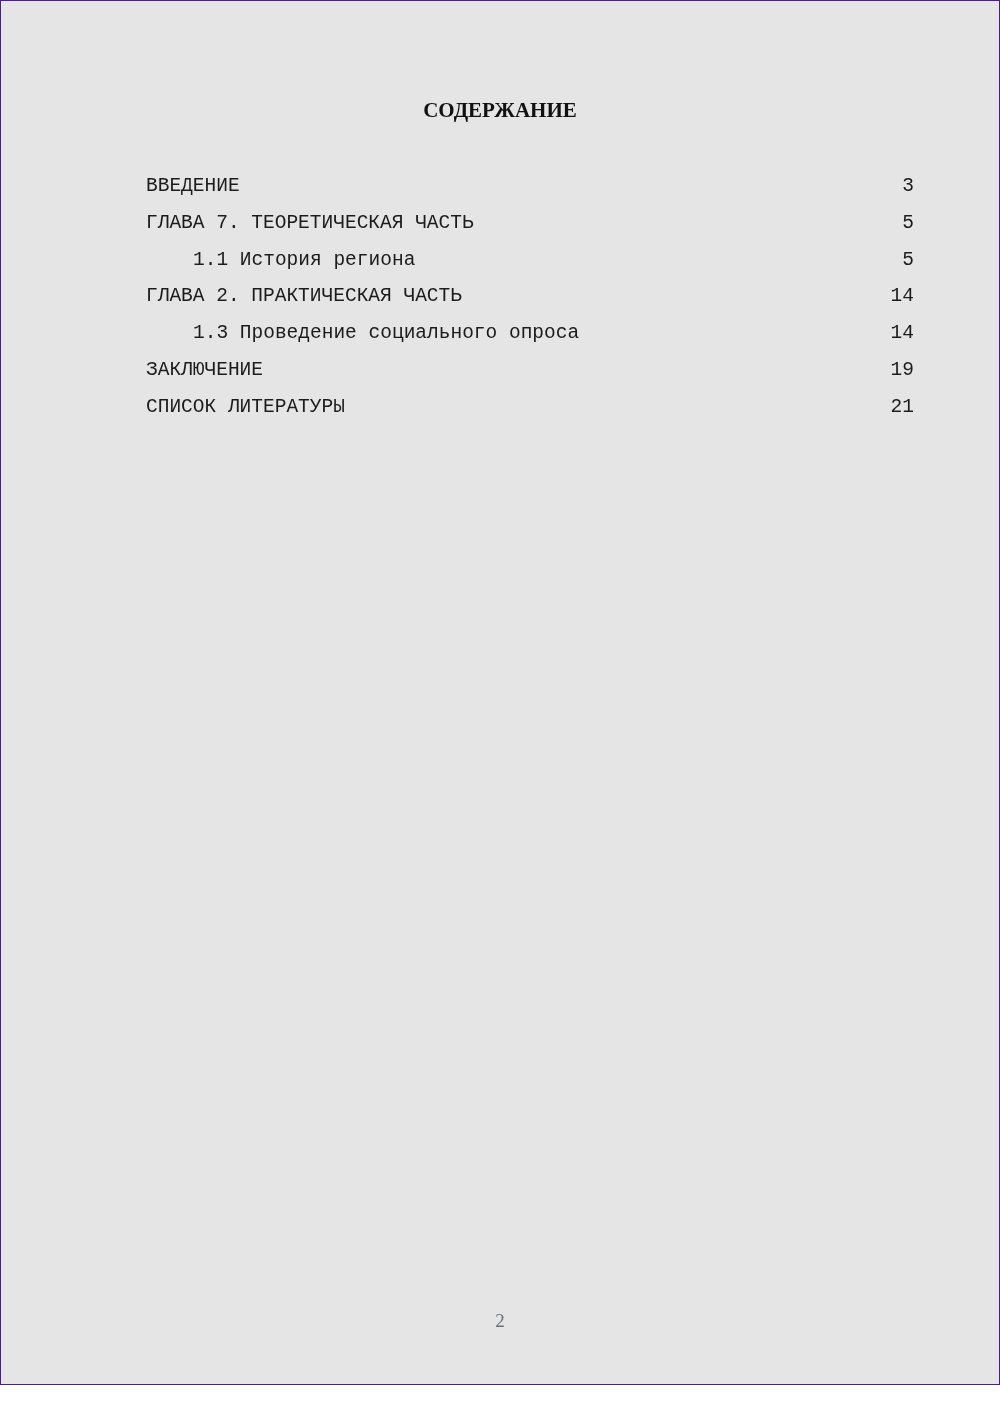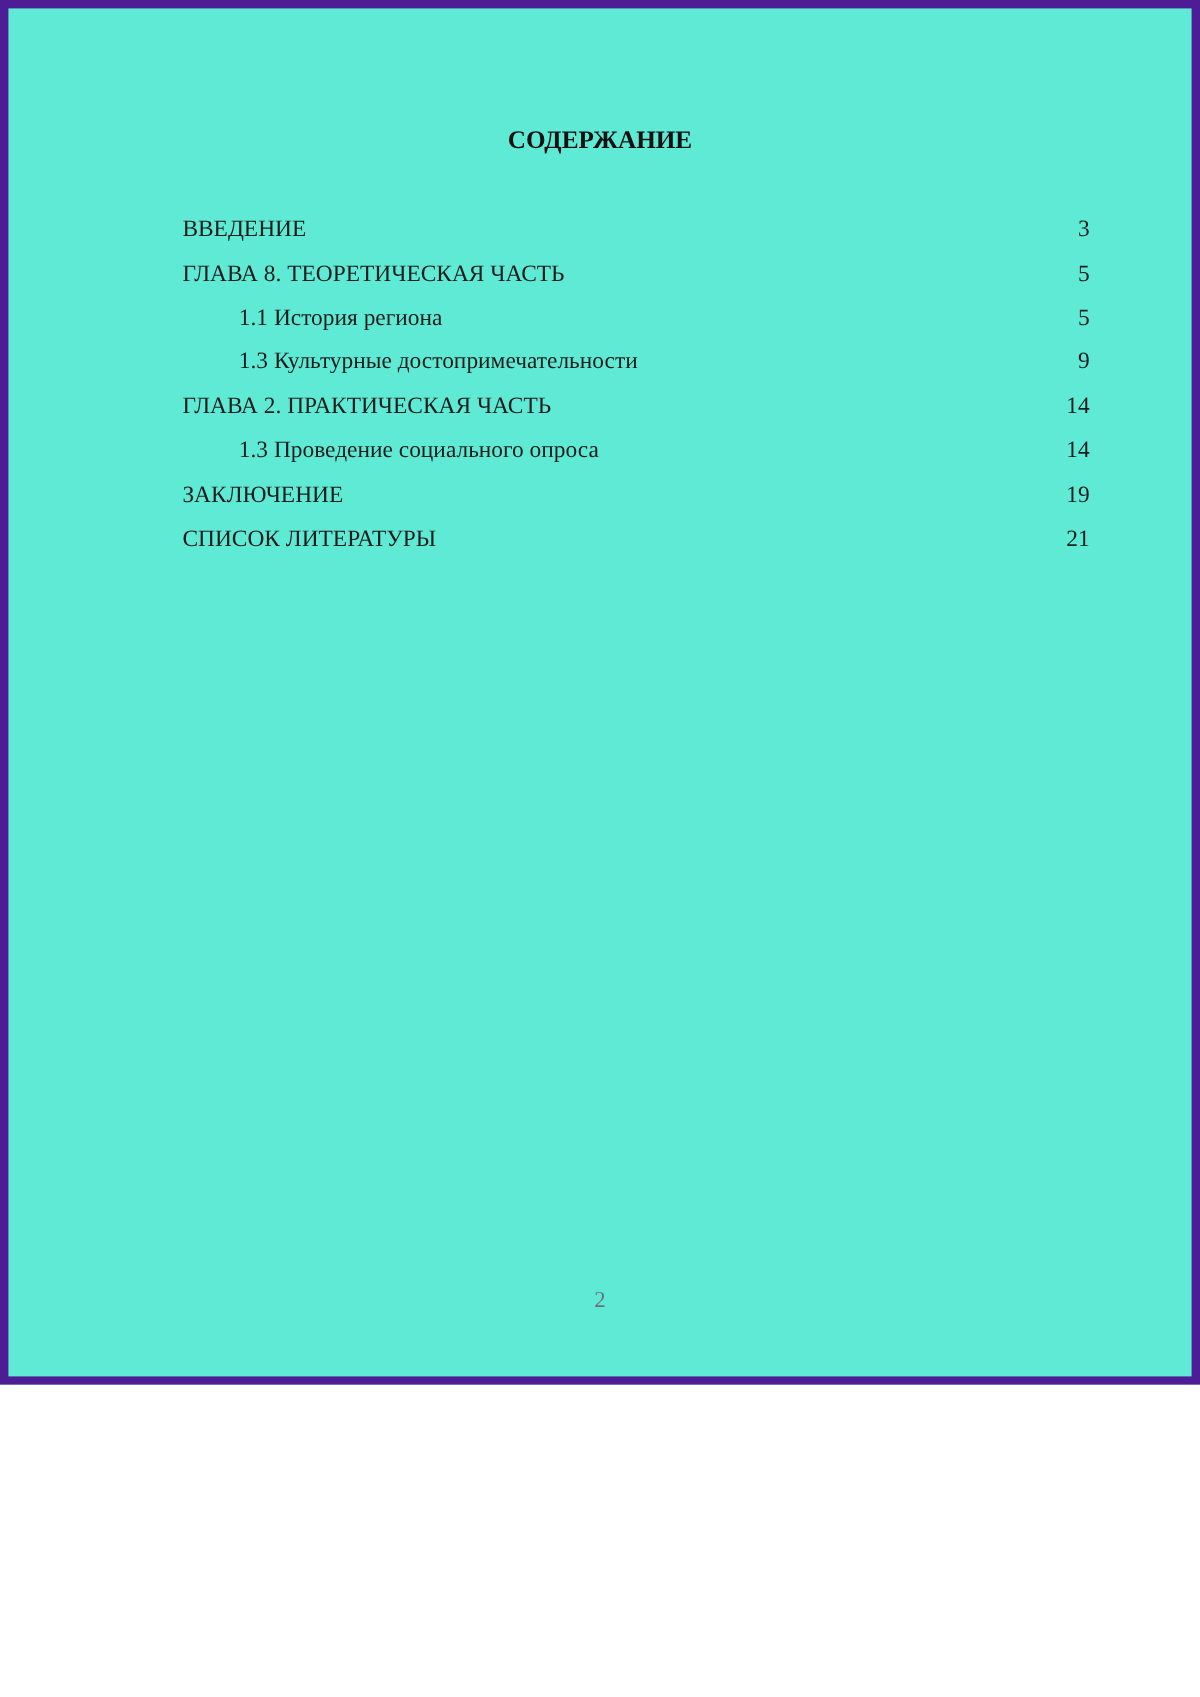--- a/index.html
+++ b/index.html
@@ -3,24 +3,24 @@
 <meta charset="utf-8">
 <style>
   html, body {
     margin: 0;
     padding: 0;
     background: #ffffff;
   }
   .page {
     position: relative;
     width: 1000px;
-    height: 1154px;
+    height: 1385px;
     box-sizing: border-box;
-    background: #5eead4;
-    border: 7px solid #4c1d95;
+    background: #e5e5e5;
+    border: 1px solid #4c1d95;
     font-family: "Liberation Serif", serif;
     color: #1c1c1c;
     overflow: hidden;
   }
   .toc-title {
     padding-top: 97px;
     text-align: center;
     font-size: 21px;
     font-weight: bold;
     color: #111111;
@@ -30,20 +30,21 @@
     padding-left: 145px;
     padding-right: 85px;
   }
   .toc-row {
     display: flex;
     justify-content: space-between;
     align-items: flex-start;
     font-size: 19.5px;
     line-height: 36.8px;
     white-space: nowrap;
+    font-family: Liberation Mono, monospace;
   }
   .toc-row .label {
     flex: 1 1 auto;
     overflow: hidden;
   }
   .toc-row .pageno {
     flex: 0 0 auto;
     text-align: right;
     padding-left: 20px;
   }
@@ -68,34 +69,30 @@
   <div class="toc-title">СОДЕРЖАНИЕ</div>
 
   <div class="toc-list">
 
     <div class="toc-row">
       <span class="label">ВВЕДЕНИЕ</span>
       <span class="pageno">3</span>
     </div>
 
     <div class="toc-row">
-      <span class="label">ГЛАВА 8. ТЕОРЕТИЧЕСКАЯ ЧАСТЬ</span>
+      <span class="label">ГЛАВА 7. ТЕОРЕТИЧЕСКАЯ ЧАСТЬ</span>
       <span class="pageno">5</span>
     </div>
 
     <div class="toc-row level-1">
       <span class="label">1.1 История региона</span>
       <span class="pageno">5</span>
     </div>
 
 
-    <div class="toc-row level-1">
-      <span class="label">1.3 Культурные достопримечательности</span>
-      <span class="pageno">9</span>
-    </div>
 
 
     <div class="toc-row">
       <span class="label">ГЛАВА 2. ПРАКТИЧЕСКАЯ ЧАСТЬ</span>
       <span class="pageno">14</span>
     </div>
 
     <div class="toc-row level-1">
       <span class="label">1.3 Проведение социального опроса</span>
       <span class="pageno">14</span>

